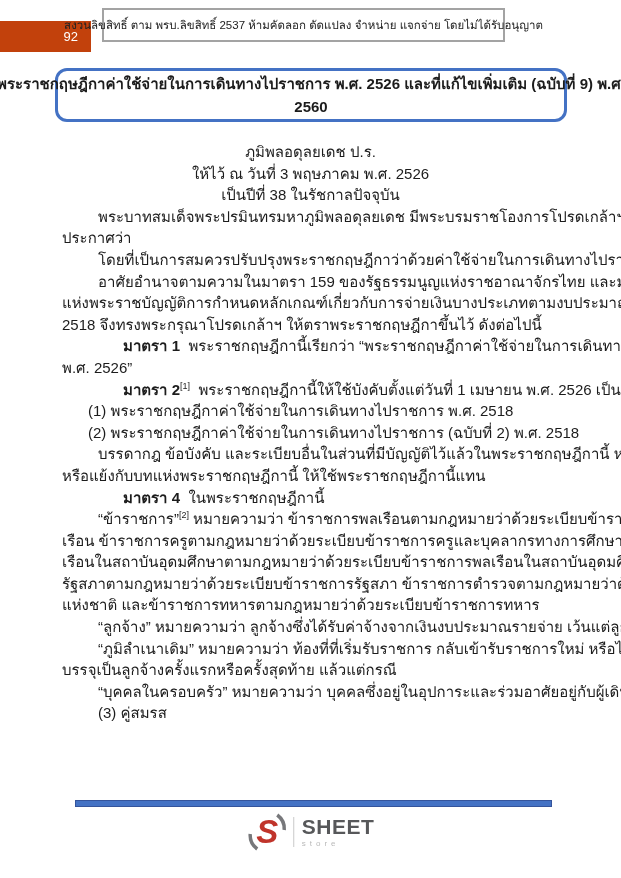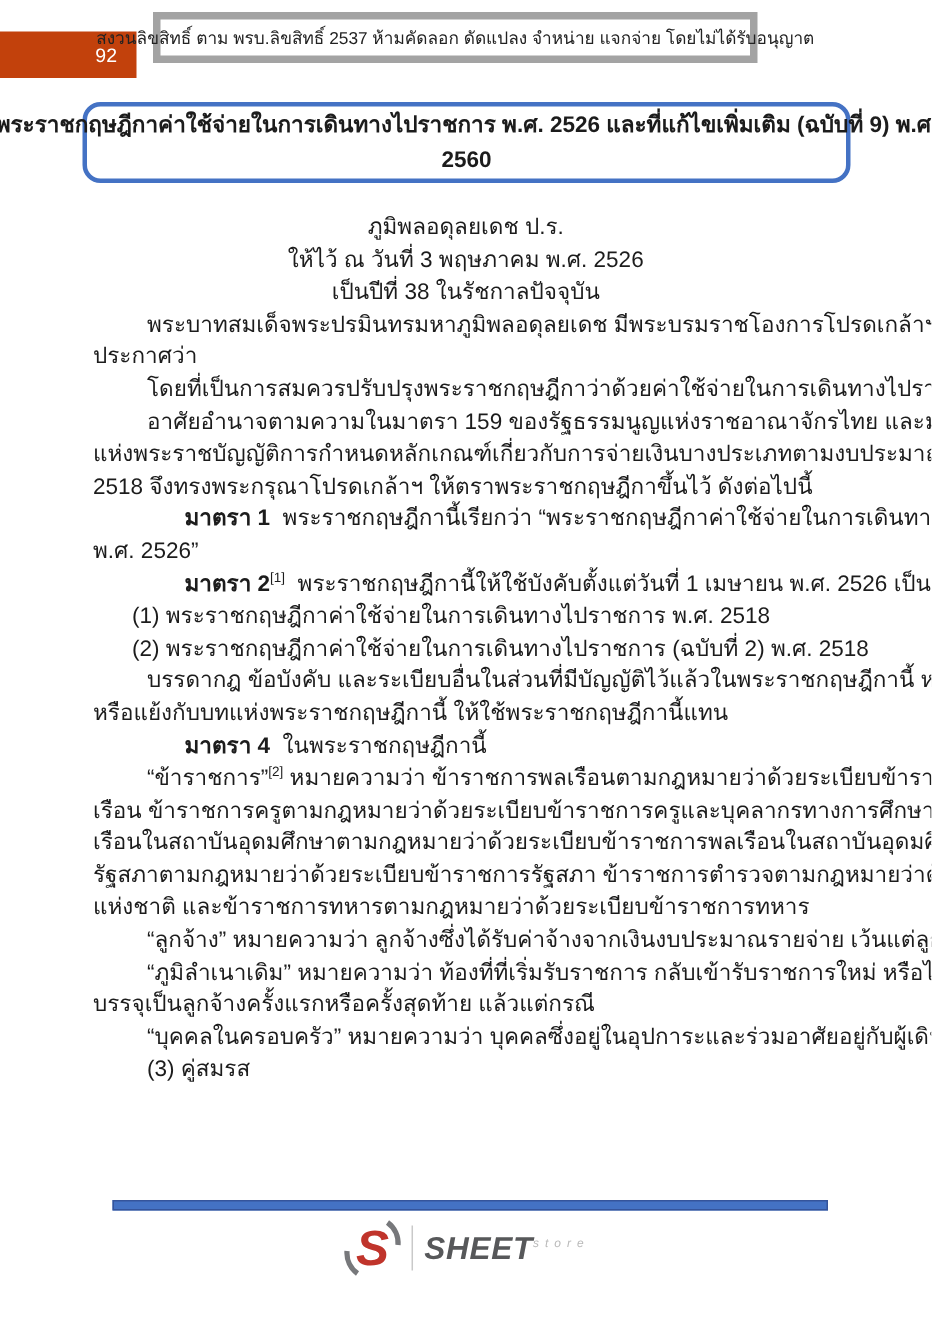--- a/index.html
+++ b/index.html
@@ -25,21 +25,21 @@
     font-size: 13px;
     line-height: 31px;
     text-align: right;
     padding-right: 13px;
     box-sizing: border-box;
   }
   .copyright-box {
     position: absolute;
     left: 102px; top: 8px;
     width: 403px; height: 34px;
-    border: 5px solid #a3a3a3;
+    border: 2px solid #a3a3a3;
     box-sizing: border-box;
     display: flex;
     align-items: center;
     justify-content: center;
     font-size: 11.5px;
     color: #222222;
     white-space: nowrap;
   }
   
   .title-box {
@@ -99,21 +99,21 @@
     transform: translateX(-50%);
     display: flex;
     align-items: center;
   }
   .logo .s-icon { width: 40px; height: 42px; display: block; }
   .logo .logo-divider {
     width: 1px; height: 30px;
     background: #c9c9c9;
     margin: 0 8px 0 6px;
   }
-  .logo .logo-text { display: flex; flex-direction: row; font-style: italic; }
+  .logo .logo-text { display: flex; flex-direction: column; }
   .logo .logo-name {
     font-size: 21px;
     font-weight: bold;
     color: #57585a;
     letter-spacing: 0.5px;
     line-height: 21px;
   }
   .logo .logo-sub {
     font-size: 8px;
     color: #b9b9b9;

